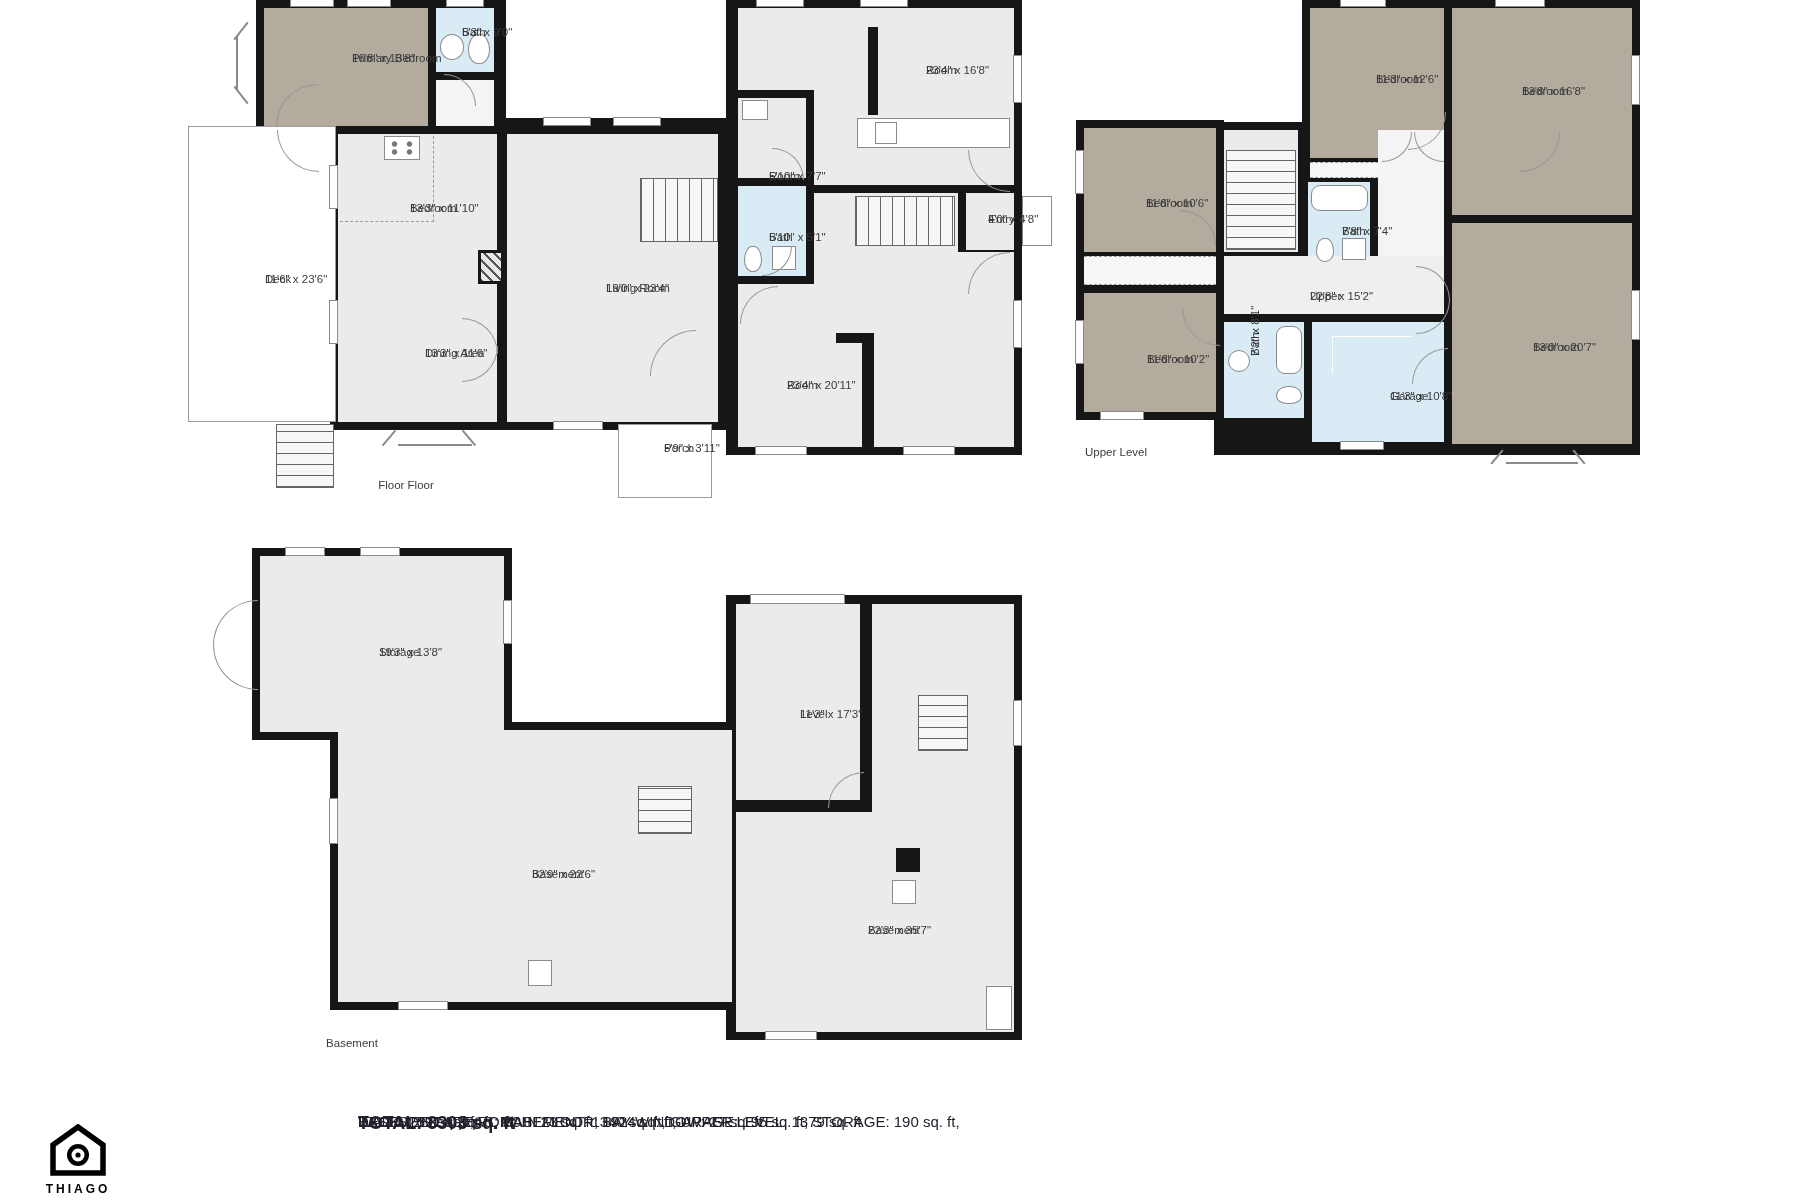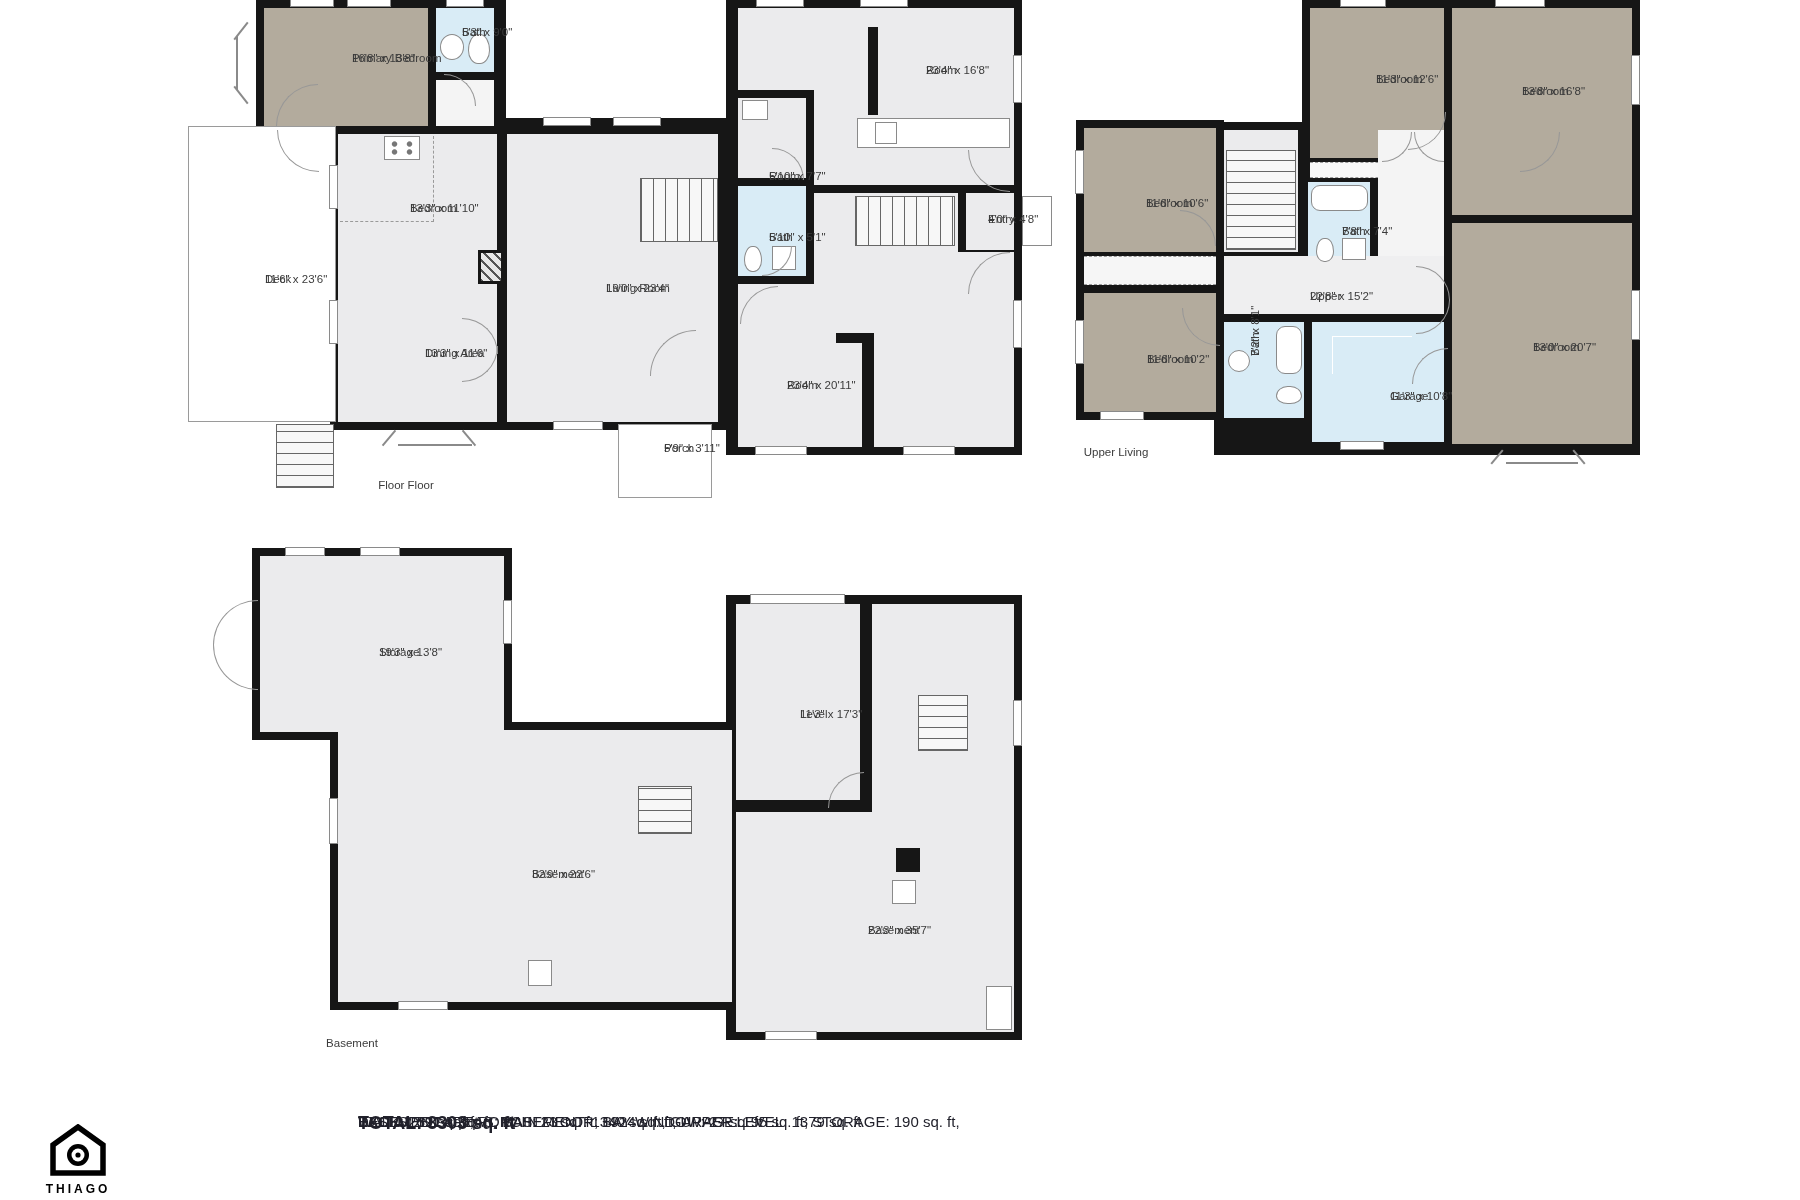--- a/index.html
+++ b/index.html
@@ -289,21 +289,21 @@
   <div class="lab" style="left:800px;top:707px">
       <span class="n">Level</span>
       <span class="d">11'3" x 17'3"</span>
     </div>
   <div class="lab" style="left:868px;top:923px">
       <span class="n">Basement</span>
       <span class="d">22'3" x 35'7"</span>
     </div>
 
   <div class="flab" style="left:406px;top:485px">Floor Floor</div>
-  <div class="flab" style="left:1116px;top:452px">Upper Living</div>
+  <div class="flab" style="left:1116px;top:452px">Upper Level</div>
   <div class="flab" style="left:352px;top:1043px">Basement</div>
 
   <div class="sum">
     <p class="tot">TOTAL: 3303 sq. ft</p>
     <p>BASEMENT: 0 sq. ft, MAIN FLOOR: 1924 sq. ft, UPPER LEVEL: 1379 sq. ft</p>
     <p>EXCLUDED AREAS: BASEMENT: 1340 sq. ft, GARAGE: 195 sq. ft, STORAGE: 190 sq. ft,</p>
     <p>DECK: 269 sq. ft, PORCH: 23 sq. ft, BAY WINDOW: 27 sq. ft</p>
     <p>WALLS: 321 sq. ft</p>
   </div>
 

